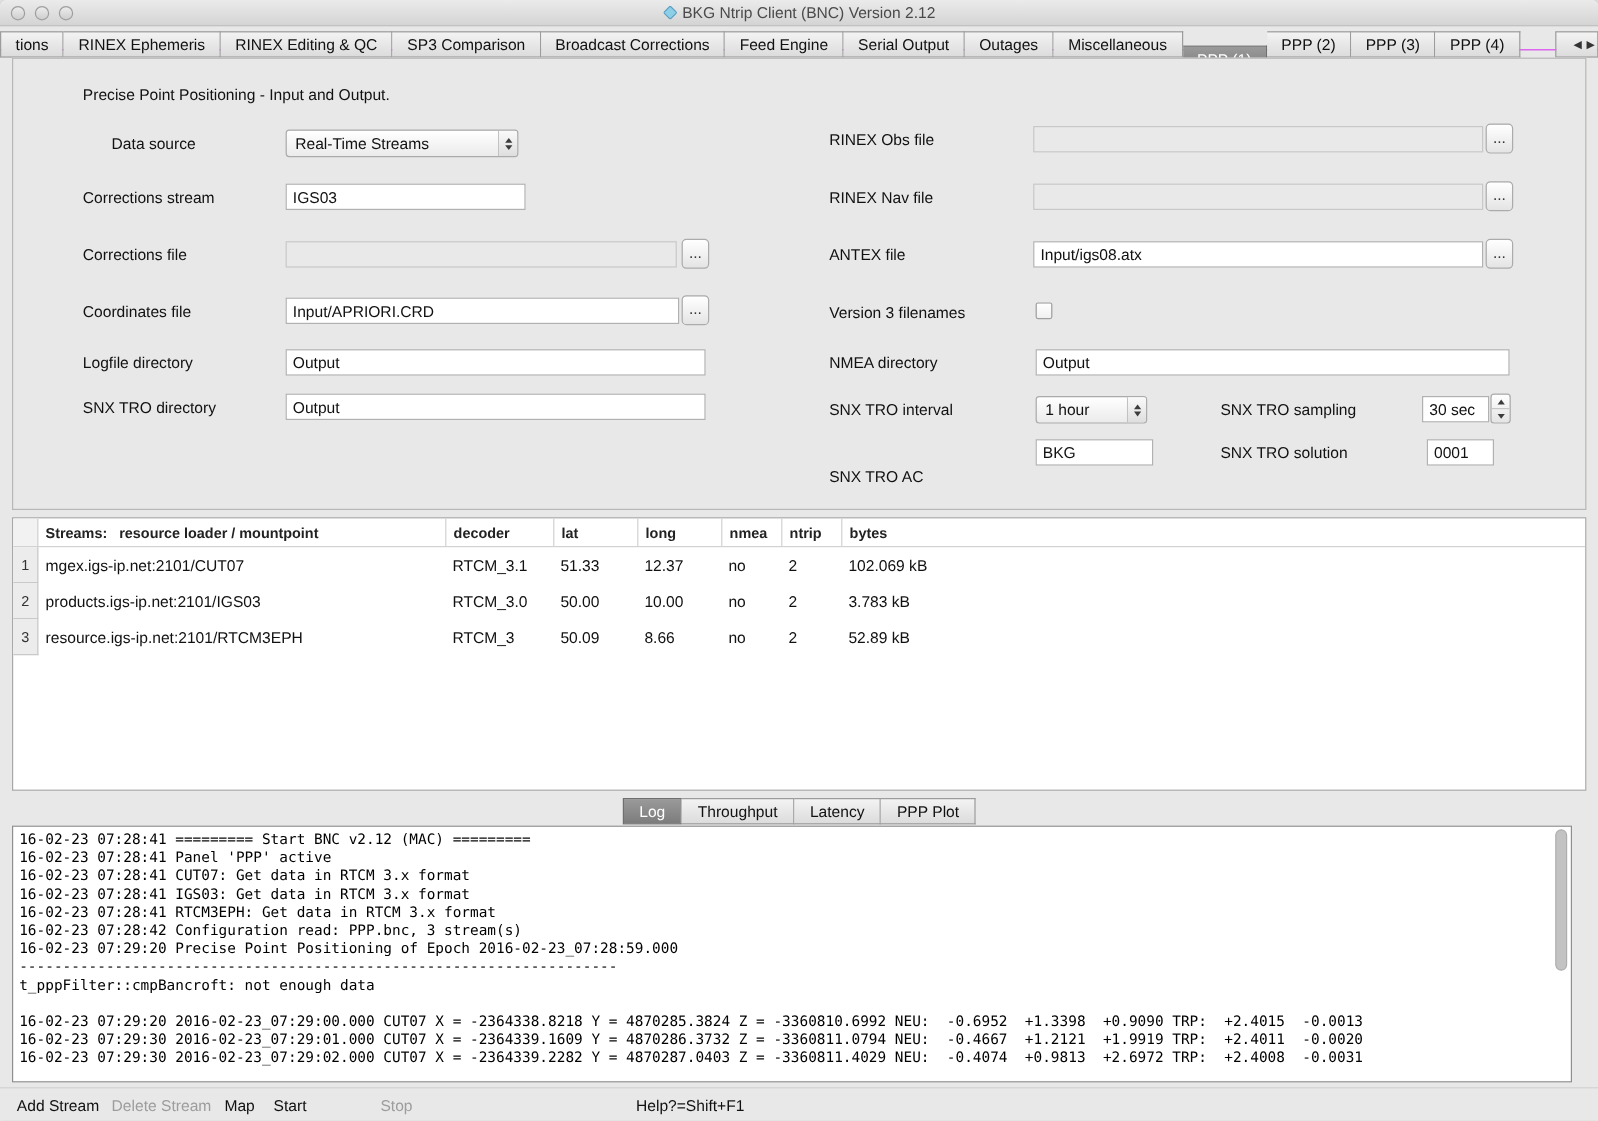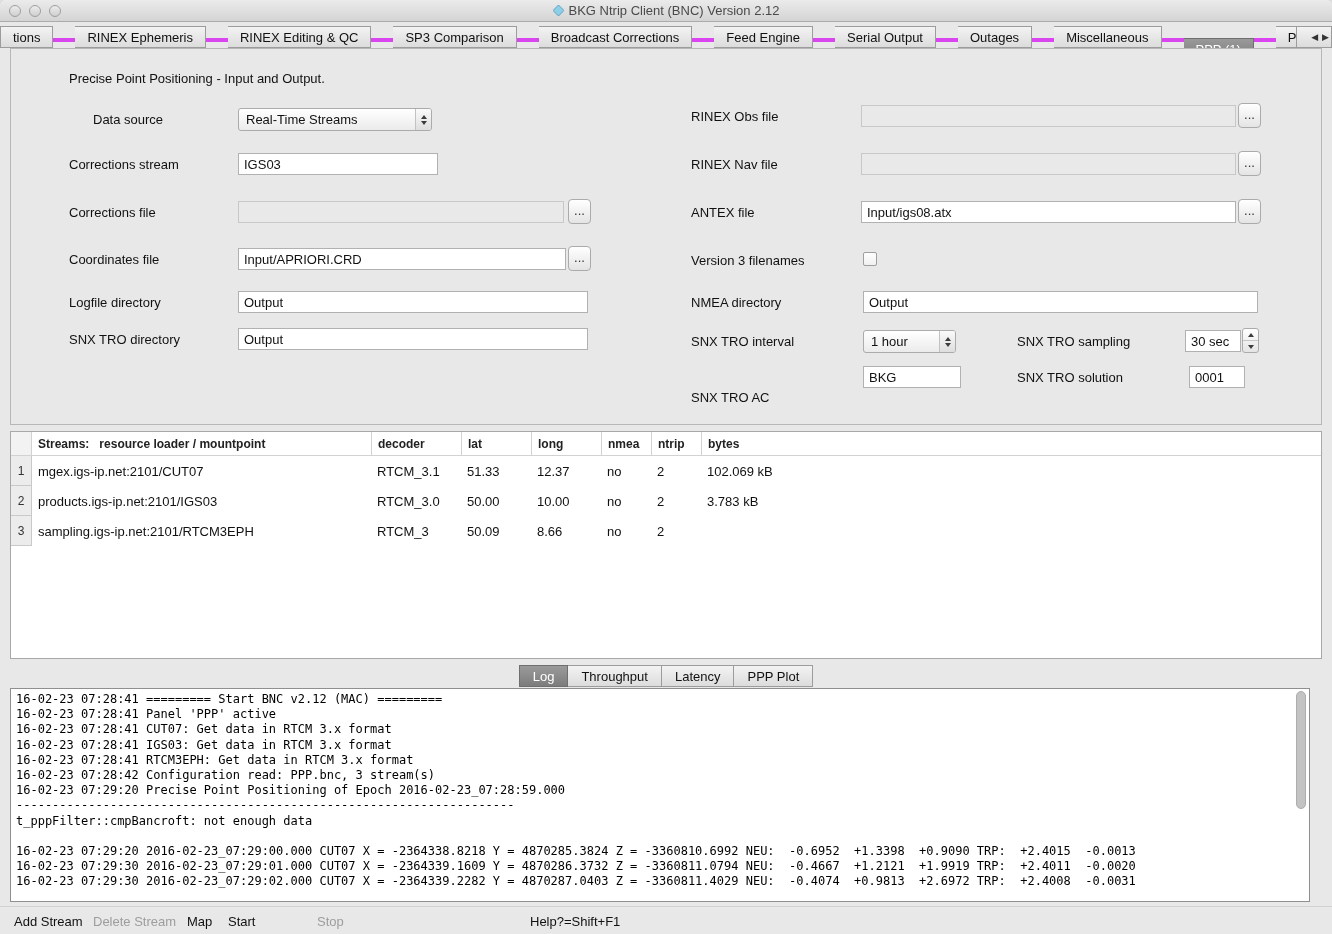--- a/index.html
+++ b/index.html
@@ -14,21 +14,21 @@
   .titlebar {
     position:absolute; left:0; top:0; right:0; height:22px;
     background:linear-gradient(#ebebeb,#d4d4d4); border-bottom:1px solid #ababab;
     border-radius:5px 5px 0 0; display:flex; align-items:center; justify-content:center;
     font-size:13px; color:#4a4a4a;
   }
   .traffic { position:absolute; left:9px; top:5px; display:flex; gap:8px; }
   .traffic span { width:12px; height:12px; border-radius:50%; background:linear-gradient(#ececec,#cfcfcf); border:1px solid #9e9e9e; }
   .app-diamond { width:11px; height:11px; margin-right:5px; display:inline-block; }
   
-  .tabbar { position:absolute; left:0; top:26px; right:0; height:16px; display:flex; border-bottom:4px solid #d946ef;gap:22px; }
+  .tabbar { position:absolute; left:0; top:26px; right:0; height:16px; display:flex; border-bottom:1px solid #d946ef; }
   .tab {
     height:22px; line-height:21px; padding:0 12px; white-space:nowrap;
     background:linear-gradient(#f3f3f3,#dcdcdc); border:1px solid #9c9c9c; border-left:none;
     font-size:13px; color:#111; cursor:default;
   }
   .tab:first-child { border-left:1px solid #9c9c9c; }
   .tab.selected { background:linear-gradient(#9a9a9a,#7c7c7c); color:#fff; border-color:#6f6f6f;margin-top:12px; }
   .tabscroll {
     position:absolute; right:0; top:26px; height:22px; width:36px;
     display:flex; align-items:center; justify-content:flex-end; gap:4px;
@@ -232,26 +232,27 @@
       <div class="tc">products.igs-ip.net:2101/IGS03</div>
       <div class="tc">RTCM_3.0</div>
       <div class="tc">50.00</div>
       <div class="tc">10.00</div>
       <div class="tc">no</div>
       <div class="tc">2</div>
       <div class="tc">3.783 kB</div>
     </div>
     <div class="trow">
       <div class="gut">3</div>
-      <div class="tc">sampling.igs-ip.net:2101/RTCM3EPH</div>
+      <div class="tc">resource.igs-ip.net:2101/RTCM3EPH</div>
       <div class="tc">RTCM_3</div>
       <div class="tc">50.09</div>
       <div class="tc">8.66</div>
       <div class="tc">no</div>
       <div class="tc">2</div>
+      <div class="tc">52.89 kB</div>
     </div>
   </div>
 
   <div class="btabs">
     <div class="btab selected">Log</div>
     <div class="btab">Throughput</div>
     <div class="btab">Latency</div>
     <div class="btab">PPP Plot</div>
   </div>
 

